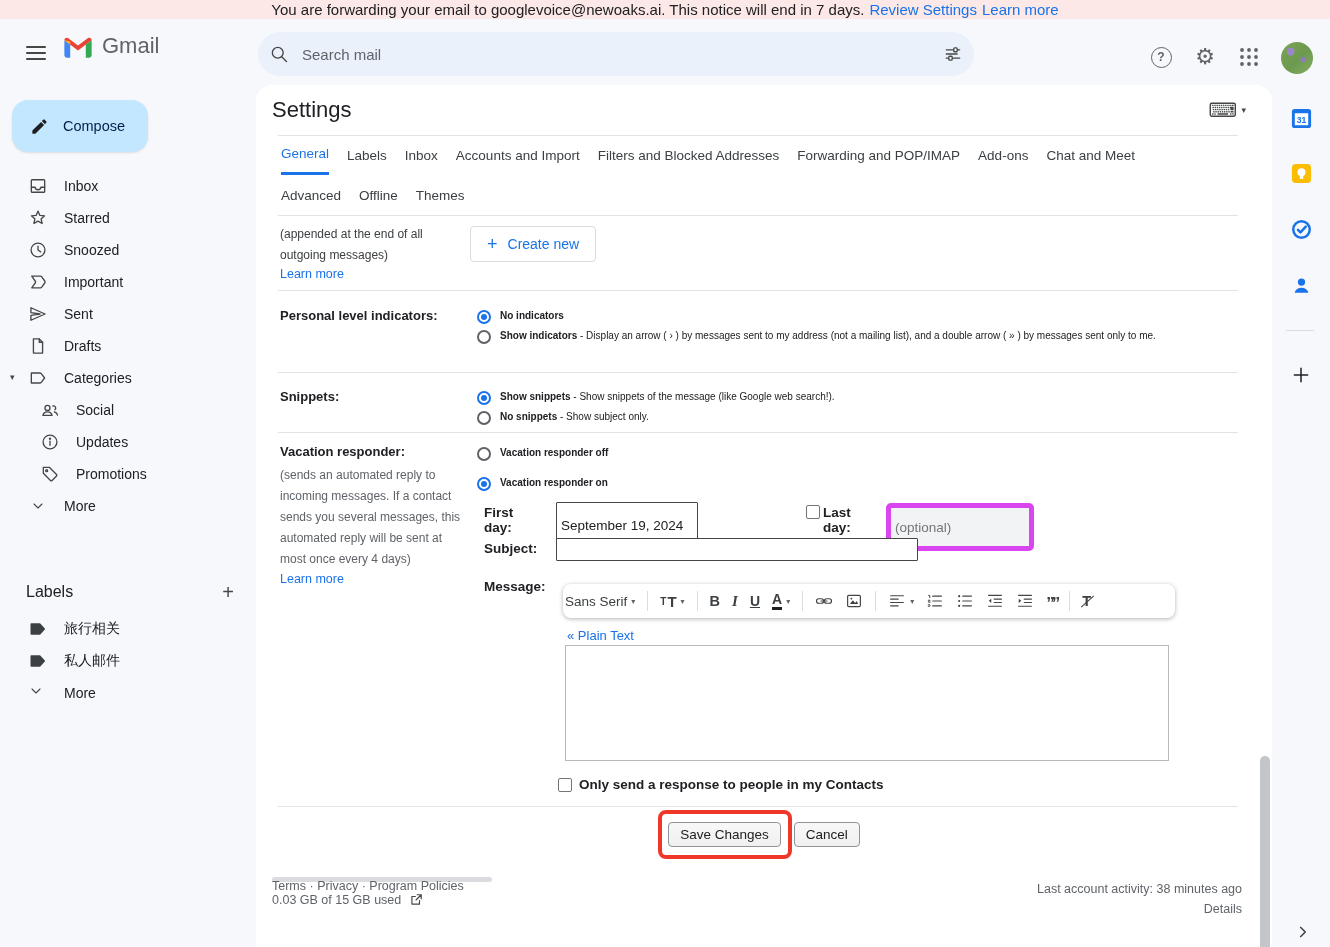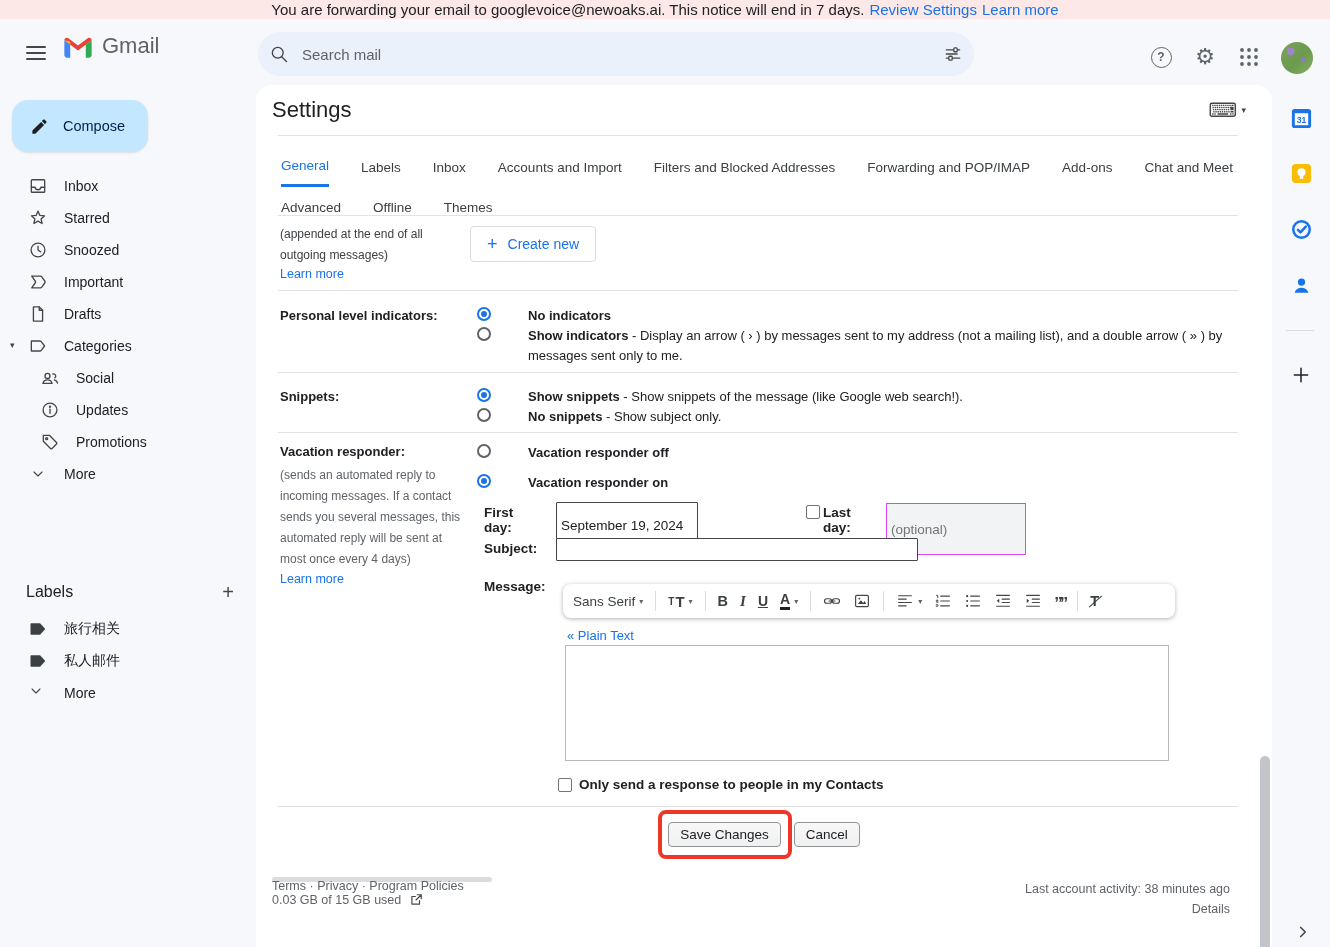--- a/index.html
+++ b/index.html
@@ -47,54 +47,54 @@
   .labelrow .ic{width:20px;height:20px;margin-right:16px;}
 
   
   .card{position:absolute;left:256px;top:85px;width:1016px;height:862px;background:#fff;border-radius:16px 16px 0 0;}
   .card .sep{position:absolute;left:22px;right:34px;border-top:1px solid #e3e3e3;}
   .title-row{position:absolute;top:0;left:16px;right:26px;height:50px;display:flex;align-items:center;justify-content:space-between;}
   .title{font-size:22px;color:#202124;}
   .kbd-sel{display:flex;align-items:center;gap:4px;color:#5f6368;cursor:pointer;}
   .kbd-sel .kb{font-size:20px;line-height:1;color:#444746;}
   .kbd-sel .dd{font-size:9px;color:#444746;}
-  .tabs{position:absolute;left:25px;right:30px;display:flex;gap:32px;height:40px;font-size:13.5px;color:#3c4043;margin-top:12px;}
+  .tabs{position:absolute;left:25px;right:30px;display:flex;gap:18px;height:40px;font-size:13.5px;color:#3c4043;}
   .tabs.r1{top:50px;} .tabs.r2{top:90px;}
   .tab{cursor:pointer;height:100%;display:flex;align-items:center;white-space:nowrap;}
   .tab.active{color:#1a73e8;font-weight:500;border-bottom:3px solid #1a73e8;box-sizing:border-box;}
 
   .srow{position:absolute;left:0;right:0;}
   .lcol-label{position:absolute;left:24px;font-weight:bold;font-size:13px;}
   .note{position:absolute;left:24px;width:184px;font-size:12px;line-height:21px;color:#5f6368;}
   .lmore{position:absolute;left:24px;font-size:12.5px;color:#1a73e8;cursor:pointer;text-decoration:none;}
 
   .createnew{position:absolute;left:214px;top:6px;height:34px;border:1px solid #dadce0;border-radius:4px;background:#fff;
     display:flex;align-items:center;gap:10px;padding:0 16px;color:#1a73e8;font-size:14px;font-weight:500;cursor:pointer;}
   .createnew .pl{font-size:18px;font-weight:400;}
 
-  .radioline{position:absolute;display:flex;align-items:flex-start;font-size:13px;line-height:20px;gap:28px;}
+  .radioline{position:absolute;display:flex;align-items:center;font-size:10px;line-height:20px;}
   .radio{width:14px;height:14px;border:2px solid #5f6368;border-radius:50%;margin:1px 9px 0 0;flex-shrink:0;position:relative;cursor:pointer;box-sizing:border-box;}
   .radio.sel{border-color:#1a73e8;}
   .radio.sel::after{content:"";position:absolute;left:2px;top:2px;width:6px;height:6px;border-radius:50%;background:#1a73e8;}
   .b{font-weight:bold;}
   .optwrap{max-width:758px;}
 
   .chk{width:12px;height:12px;border:1.5px solid #70757a;border-radius:2px;background:#fff;cursor:pointer;flex-shrink:0;}
 
   .flabel{position:absolute;font-weight:bold;font-size:13.5px;}
   .fd-input{position:absolute;left:300px;top:-12px;width:132px;height:20px;border:1.5px solid #444746;border-radius:1px;
     font-size:13.5px;padding:12px 4px;font-family:inherit;color:#202124;}
-  .ld-input{position:absolute;left:630px;top:-11px;width:130px;height:18px;border:1px solid #d946ef;border-radius:0;
-    background:#f1f3f4;font-size:13.5px;padding:16px 4px;color:#80868b;font-family:inherit;}
+  .ld-input{position:absolute;left:630px;top:-11px;width:130px;height:18px;border:5px solid #d946ef;border-radius:5px;
+    background:#f1f3f4;font-size:13.5px;padding:10px 4px;color:#80868b;font-family:inherit;}
   .sub-input{position:absolute;left:300px;top:-12px;width:352px;height:21px;border:1.5px solid #444746;border-radius:1px;font-family:inherit;font-size:13.5px;padding:0 4px;}
   .msg-area{position:absolute;left:309px;top:203px;width:598px;height:110px;border:1px solid #b9b9b9;background:#fff;resize:none;font-family:inherit;}
   .plain{position:absolute;left:311px;top:186px;font-size:13px;color:#1a73e8;cursor:pointer;text-decoration:none;}
 
   .toolbar{position:absolute;left:307px;top:142px;width:612px;height:34px;background:#fff;border-radius:8px;
-    box-shadow:0 1px 4px rgba(32,33,36,.35);display:flex;align-items:center;padding:0 10px;box-sizing:border-box;gap:12px;color:#3c4043;}
+    box-shadow:0 1px 4px rgba(32,33,36,.35);display:flex;align-items:center;padding:0 2px;box-sizing:border-box;gap:12px;color:#3c4043;}
   .tsep{width:1px;height:20px;background:#dadce0;flex-shrink:0;}
   .tbtn{display:flex;align-items:center;gap:4px;cursor:pointer;font-size:13.5px;white-space:nowrap;}
   .tbtn .dd{font-size:8px;color:#5f6368;}
   .tb-b{font-weight:bold;font-size:14.5px;}
   .tb-i{font-style:italic;font-family:"Liberation Serif",serif;font-size:15px;font-weight:bold;}
   .tb-u{text-decoration:underline;font-size:14px;font-weight:bold;}
   .tb-a{font-weight:bold;font-size:14px;border-bottom:3px solid #202124;line-height:1.05;}
   .tb-tt .sm{font-size:10px;font-weight:bold;} .tb-tt .lg{font-size:15px;font-weight:bold;}
   .tb-q{font-weight:bold;font-size:17px;letter-spacing:-3px;line-height:.6;padding-top:6px;}
   .tb-clear{position:relative;font-weight:bold;font-size:14.5px;}
@@ -108,21 +108,21 @@
     font-size:13.5px;color:#202124;padding:0 11px;cursor:pointer;font-family:inherit;}
   .savewrap{position:relative;display:inline-flex;}
   .redbox{position:absolute;left:-10px;right:-11px;top:-12px;bottom:-12px;border:4px solid #ef3729;border-radius:8px;pointer-events:none;}
 
   .footer{position:absolute;left:16px;right:30px;top:790px;height:66px;font-size:12.5px;color:#5f6368;}
   .f-left{position:absolute;left:0;top:2px;}
   .sbar{width:220px;height:5px;background:#dadce0;border-radius:3px;}
   .squota{margin-top:11px;display:flex;align-items:center;gap:8px;color:#5f6368;}
   .f-center{position:absolute;left:0;right:0;top:4px;text-align:left;}
   .f-center span{cursor:pointer;}
-  .f-right{position:absolute;right:12px;top:4px;text-align:right;line-height:20px;color:#5f6368;}
+  .f-right{position:absolute;right:0;top:4px;text-align:right;line-height:20px;color:#5f6368;}
   .details{cursor:pointer;}
 
   
   .rail{position:absolute;left:1272px;top:85px;width:58px;bottom:0;}
   .ritem{position:absolute;left:17px;width:24px;height:24px;cursor:pointer;display:flex;align-items:center;justify-content:center;}
   .rail-sep{position:absolute;left:14px;width:28px;border-top:1px solid #dadce0;}
   .corner-chev{position:absolute;left:22px;bottom:6px;width:18px;height:18px;cursor:pointer;}
 
   .scrollthumb{position:absolute;left:1260px;top:756px;width:10px;height:191px;background:#c2c5c9;border-radius:6px 6px 0 0;cursor:pointer;}
 
@@ -233,20 +233,28 @@
         <span class="ic">
             <svg class="o" width="20" height="20" viewBox="0 0 24 24">
               <path d="M4.5 5h10.4c.6 0 1.2.3 1.6.8l3.6 5c.5.7.5 1.7 0 2.4l-3.6 5c-.4.5-1 .8-1.6.8H4.5l4.3-6.1c.4-.55.4-1.25 0-1.8L4.5 5z"></path>
             </svg>
           </span>
         <span>Important</span>
       </div>
       <div class="nitem">
         <span class="ic">
             <svg class="o" width="20" height="20" viewBox="0 0 24 24">
+              <path d="M3.5 19.5l17-7.5-17-7.5v5.8L14.5 12 3.5 13.7z"></path>
+            </svg>
+          </span>
+        <span>Sent</span>
+      </div>
+      <div class="nitem">
+        <span class="ic">
+            <svg class="o" width="20" height="20" viewBox="0 0 24 24">
               <path d="M6.5 3.5h7l4 4v13h-11z"></path>
               <path d="M13.5 3.5v4h4"></path>
             </svg>
           </span>
         <span>Drafts</span>
       </div>
       <div class="nitem">
         <span class="expander">▾</span>
         <span class="ic">
             <svg class="o" width="20" height="20" viewBox="0 0 24 24">

